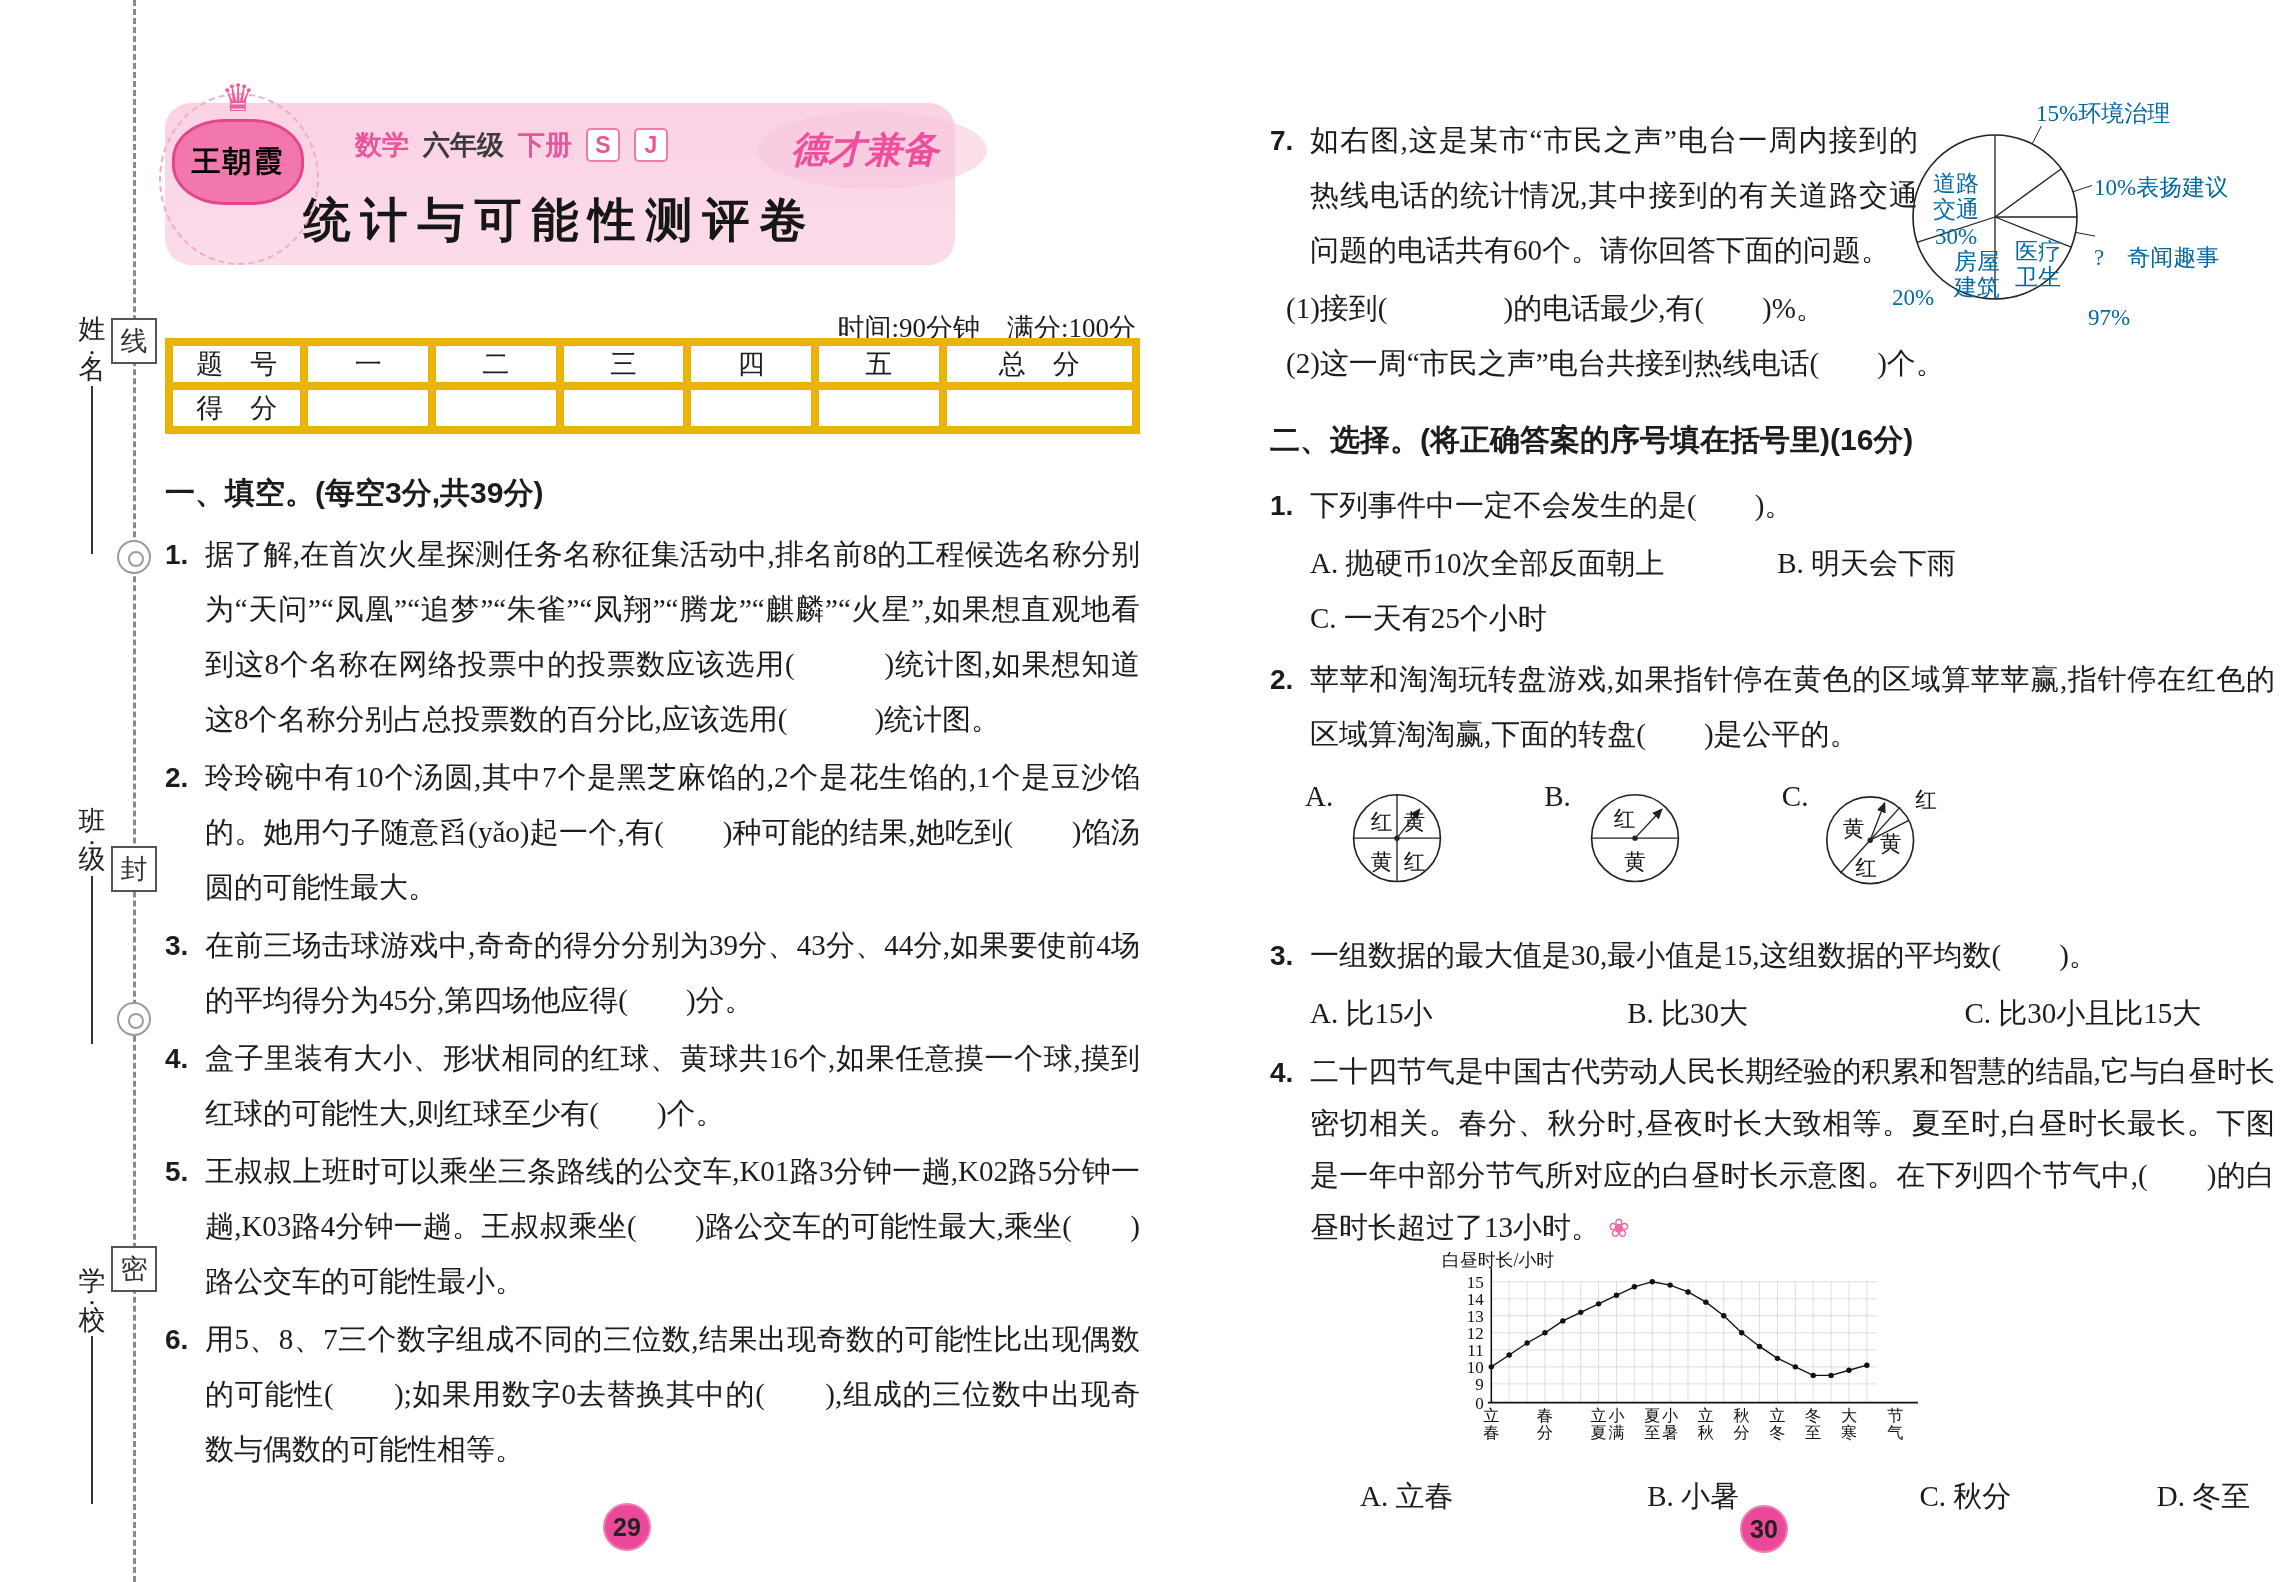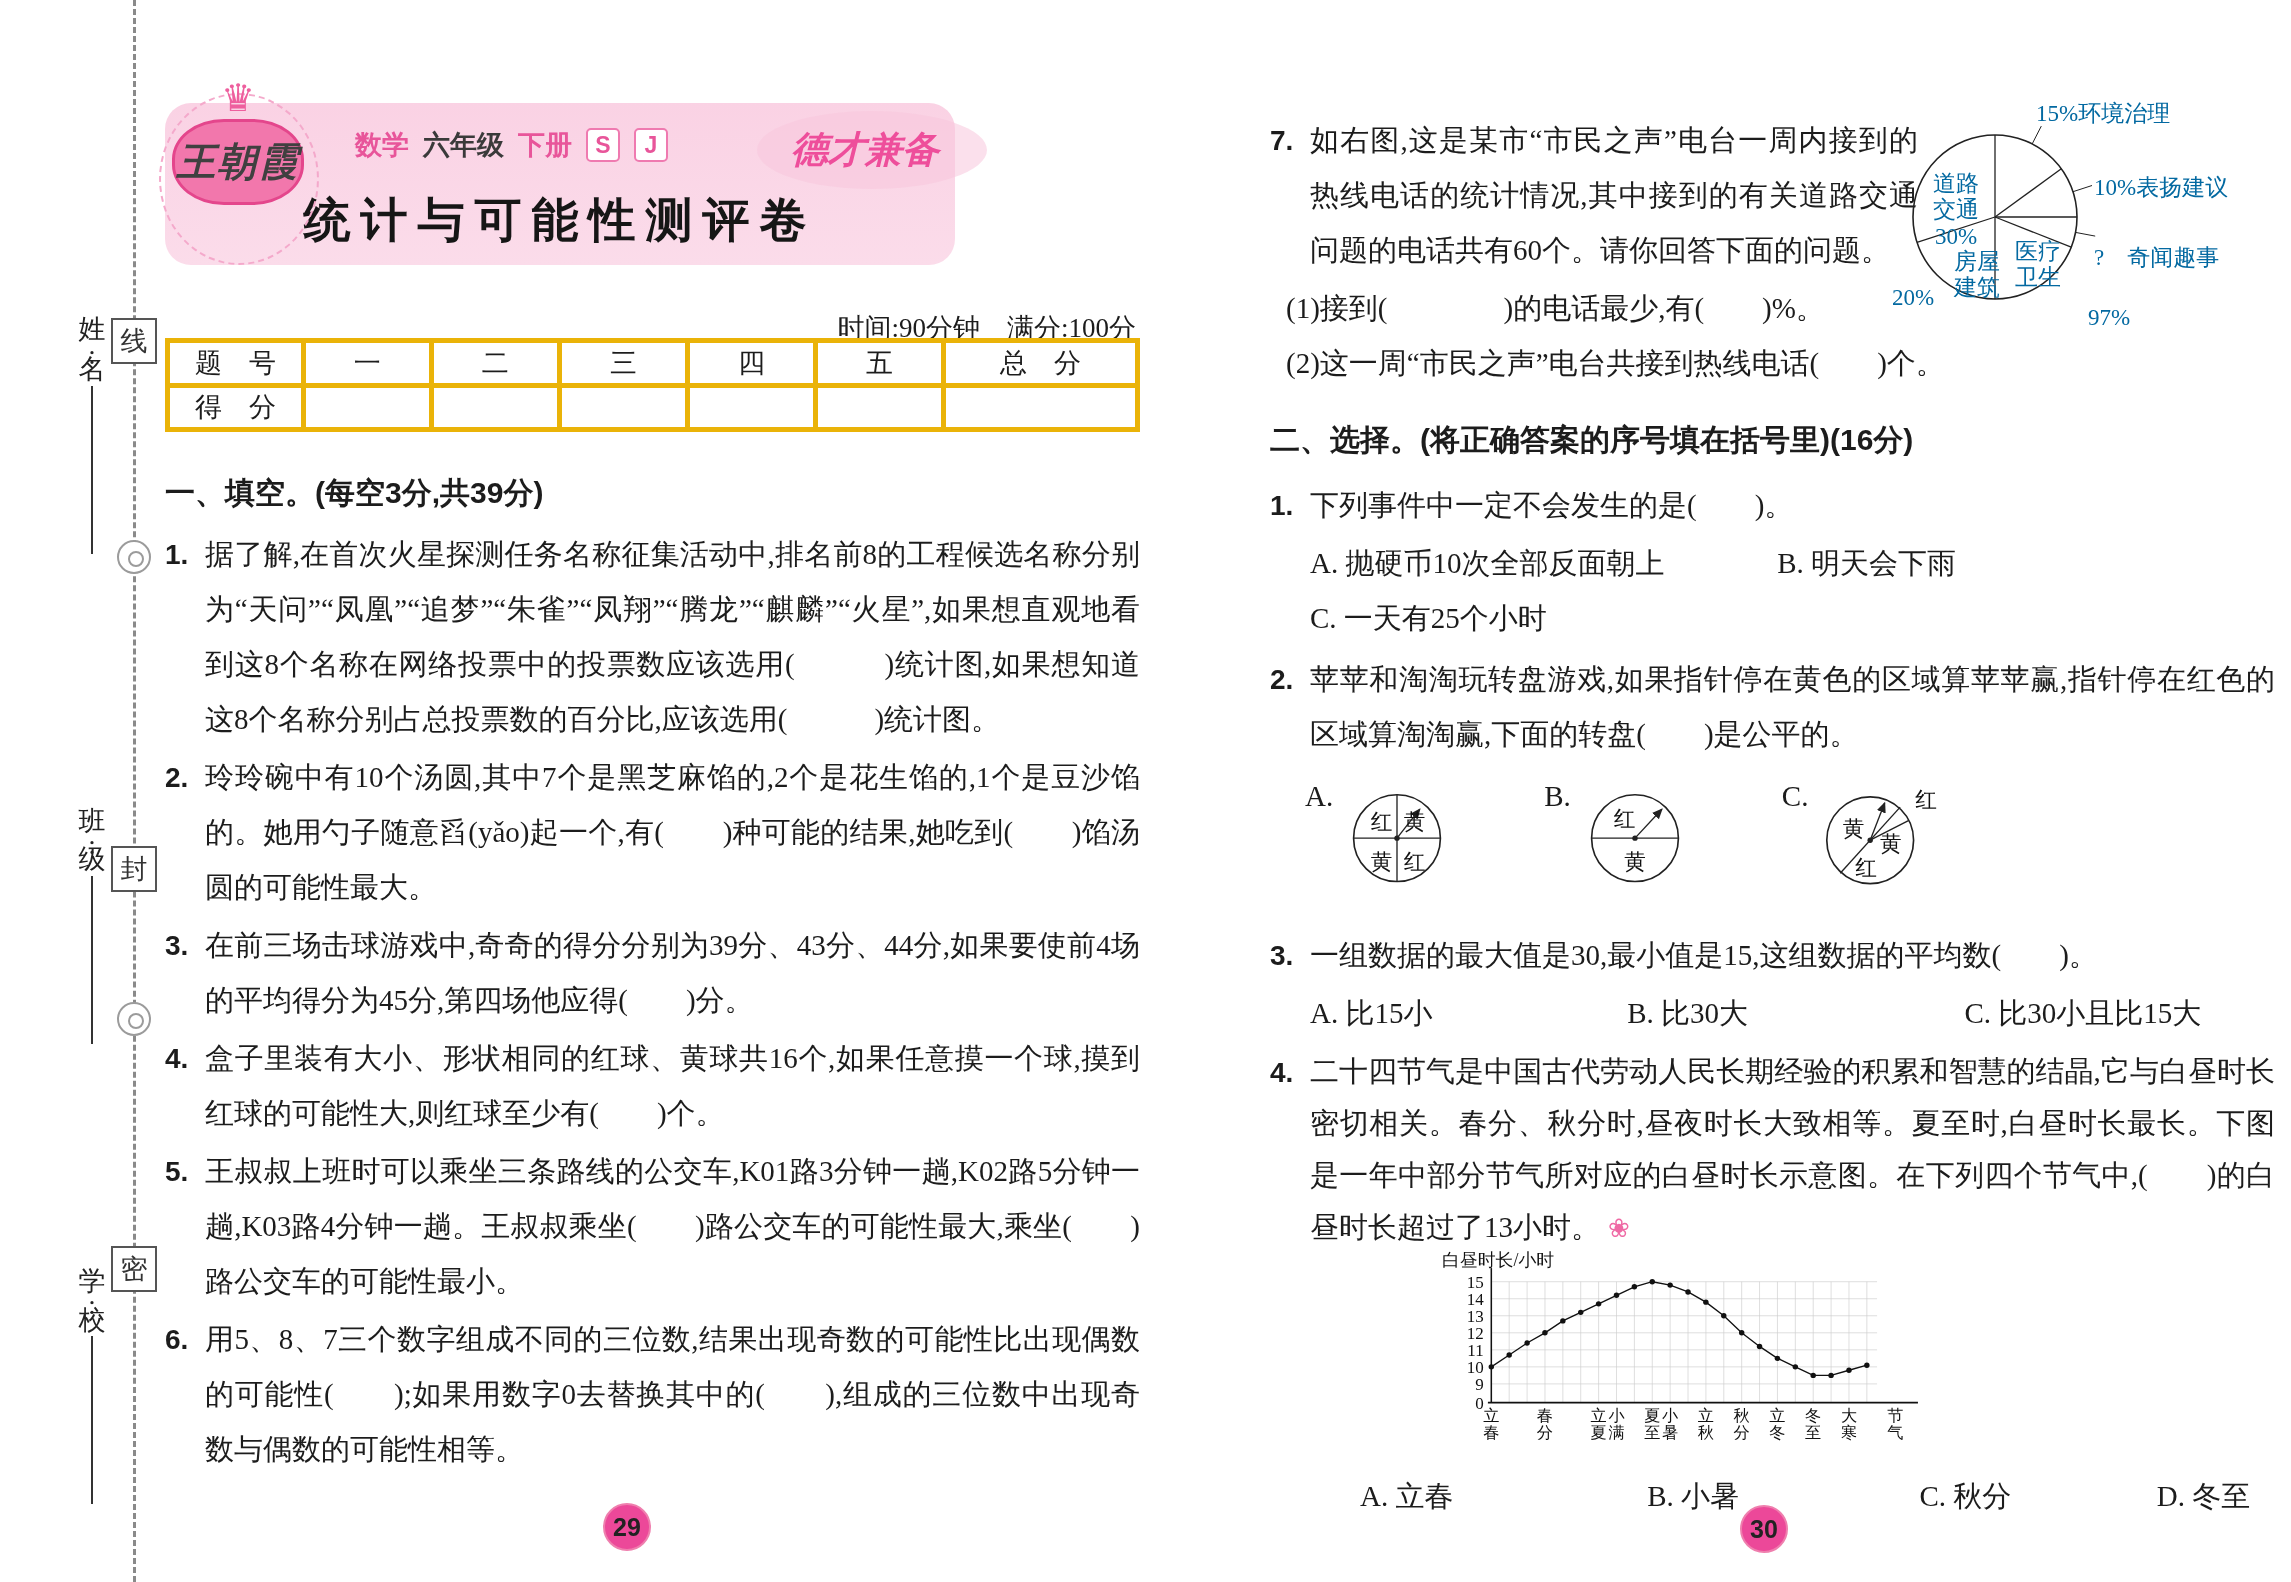--- a/index.html
+++ b/index.html
@@ -27,25 +27,25 @@
   .tag-dark{color:#3a3a3a;}
   .tag-box{display:flex;align-items:center;justify-content:center;width:34px;height:34px;border:2px solid #ef7ab0;color:#e8559a;background:#fff;font-size:23px;border-radius:5px;}
   .paper-title{position:absolute;left:0;top:86px;width:100%;text-align:center;font-family:"Liberation Sans",sans-serif;font-weight:bold;font-size:47px;letter-spacing:10px;color:#161616;}
   .badge{position:absolute;right:16px;top:22px;font-family:"Liberation Sans",sans-serif;font-style:italic;font-weight:bold;font-size:37px;color:#ee4e9b;}
   .badge::before{content:"";position:absolute;left:-34px;top:-14px;width:230px;height:78px;background:#f8c7dc;border-radius:50%;opacity:.55;}
   .badge span{position:relative;}
   .logo{position:absolute;left:-12px;top:-18px;width:170px;height:200px;text-align:center;z-index:3;}
   .logo::before{content:"";position:absolute;left:6px;top:16px;width:156px;height:168px;border:2px dashed #f4a9cb;border-radius:50%;}
   .crown{position:relative;font-size:38px;line-height:42px;color:#ee5f9e;}
   .logo-blob{position:relative;margin:0 auto;width:132px;height:86px;background:#f277ac;border:3px solid #e4468c;border-radius:52px/40px;display:flex;align-items:center;justify-content:center;}
-  .logo-blob span{color:#404040;font-family:"Liberation Sans",sans-serif;font-weight:bold;font-size:39px;letter-spacing:2px;font-style:italic;}
+  .logo-blob span{color:#000000;font-family:"Liberation Sans",sans-serif;font-weight:bold;font-size:29px;letter-spacing:2px;}
   .time-score{position:absolute;right:4px;top:215px;font-size:27px;}
 
   .score-table{position:absolute;left:0;top:243px;width:975px;height:94px;border-collapse:collapse;table-layout:fixed;font-size:27px;}
-  .score-table td{border:5px solid #eab308;text-align:center;}
+  .score-table td{border:8px solid #eab308;text-align:center;}
 
   .sec-heading{position:absolute;left:0;font-family:"Liberation Sans",sans-serif;font-weight:bold;font-size:30px;}
 
   .s1-questions{position:absolute;left:0;top:432px;width:975px;}
   .q{display:flex;align-items:flex-start;margin-bottom:3px;}
   .qnum{flex:0 0 40px;font-family:"Liberation Sans",sans-serif;font-weight:bold;font-size:28px;line-height:55px;}
   .qtext{flex:1;font-size:29px;line-height:55px;text-align:justify;}
   .pagenum{position:absolute;width:48px;height:48px;border:2px solid #ef7fae;border-radius:50%;background:#ec4899;display:flex;align-items:center;justify-content:center;font-family:"Liberation Sans",sans-serif;font-weight:bold;font-size:25px;color:#222;}
 
   

